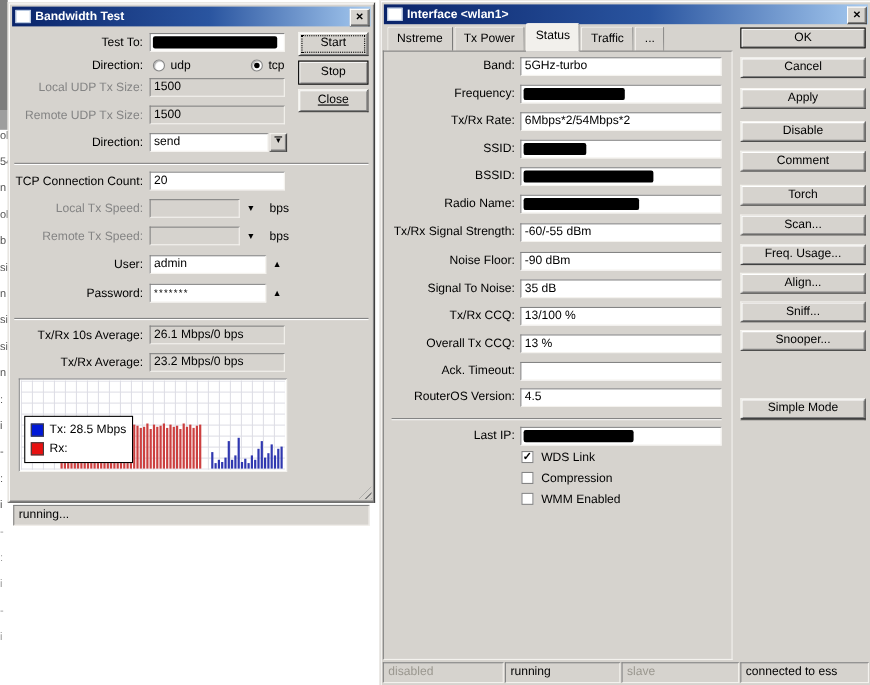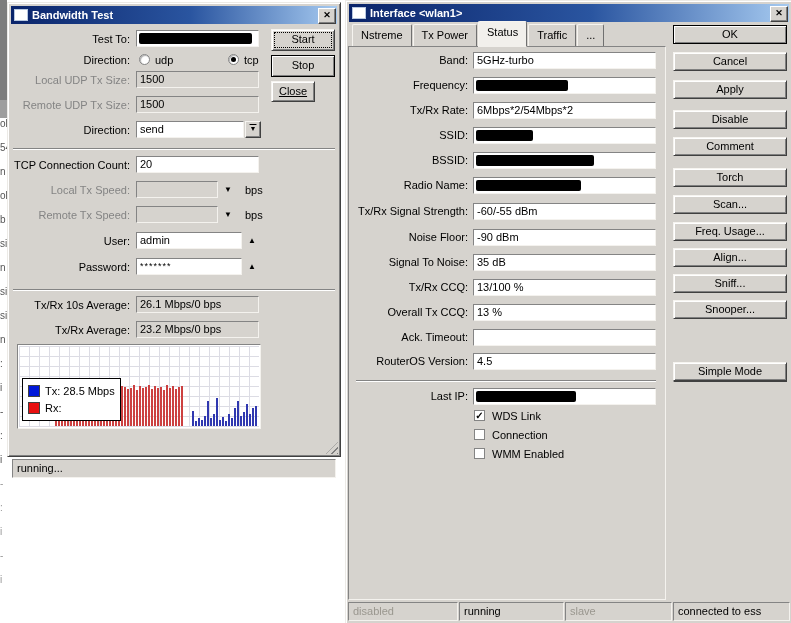--- a/index.html
+++ b/index.html
@@ -172,21 +172,21 @@
     <div class="fld gray" style="left:128px;top:293px;width:123px;">
       <span>26.1 Mbps/0 bps</span>
     </div>
     <div class="lbl r" style="left:0;top:321px;width:122px;">Tx/Rx Average:</div>
     <div class="fld gray" style="left:128px;top:318px;width:123px;">
       <span>23.2 Mbps/0 bps</span>
     </div>
 
     <div class="btn focus" style="left:263px;top:26px;width:64px;height:22px;">Start</div>
     <div class="btn hard" style="left:263px;top:52px;width:64px;height:22px;">Stop</div>
-    <div class="btn" style="left:263px;top:78px;width:44px;height:21px;text-decoration:underline;">Close</div>
+    <div class="btn" style="left:263px;top:78px;width:64px;height:21px;text-decoration:underline;">Close</div>
 
     <div class="chartbox" style="left:9px;top:341px;width:242px;height:83px;">
       <div class="plot" id="plot">
         <div class="legend" style="left:3px;top:32px;width:97px;height:41px;">
           <div class="sw" style="top:6px;background:#0018d8;"></div>
           <div class="ltext" style="top:6px;">
             <span>Tx:</span>
             <span>28.5 Mbps</span>
           </div>
           <div class="sw" style="top:23px;background:#e81010;"></div>
@@ -327,21 +327,21 @@
           <div class="blob" style="width: 100px;"></div>
         </div>
       </div>
 
     <div class="etch" style="left:10px;top:379px;width:300px;"></div>
 
     <div id="rw-checks">
         <div class="chk" style="left: 128px; top: 409px;"><span>✓</span></div>
         <div class="lbl" style="left: 146px; top: 409px;">WDS Link</div>
         <div class="chk" style="left: 128px; top: 428px;"></div>
-        <div class="lbl" style="left: 146px; top: 428px;">Connection</div>
+        <div class="lbl" style="left: 146px; top: 428px;">Compression</div>
         <div class="chk" style="left: 128px; top: 447px;"></div>
         <div class="lbl" style="left: 146px; top: 447px;">WMM Enabled</div>
       </div>
 
     <div id="rw-buttons">
         <div class="btn hard" style="left: 327px; top: 24px; width: 114px; height: 19px; line-height: 17px;">OK</div>
         <div class="btn" style="left: 327px; top: 51px; width: 114px; height: 19px; line-height: 17px;">Cancel</div>
         <div class="btn" style="left: 327px; top: 79px; width: 114px; height: 19px; line-height: 17px;">Apply</div>
         <div class="btn" style="left: 327px; top: 109px; width: 114px; height: 19px; line-height: 17px;">Disable</div>
         <div class="btn" style="left: 327px; top: 136px; width: 114px; height: 19px; line-height: 17px;">Comment</div>

